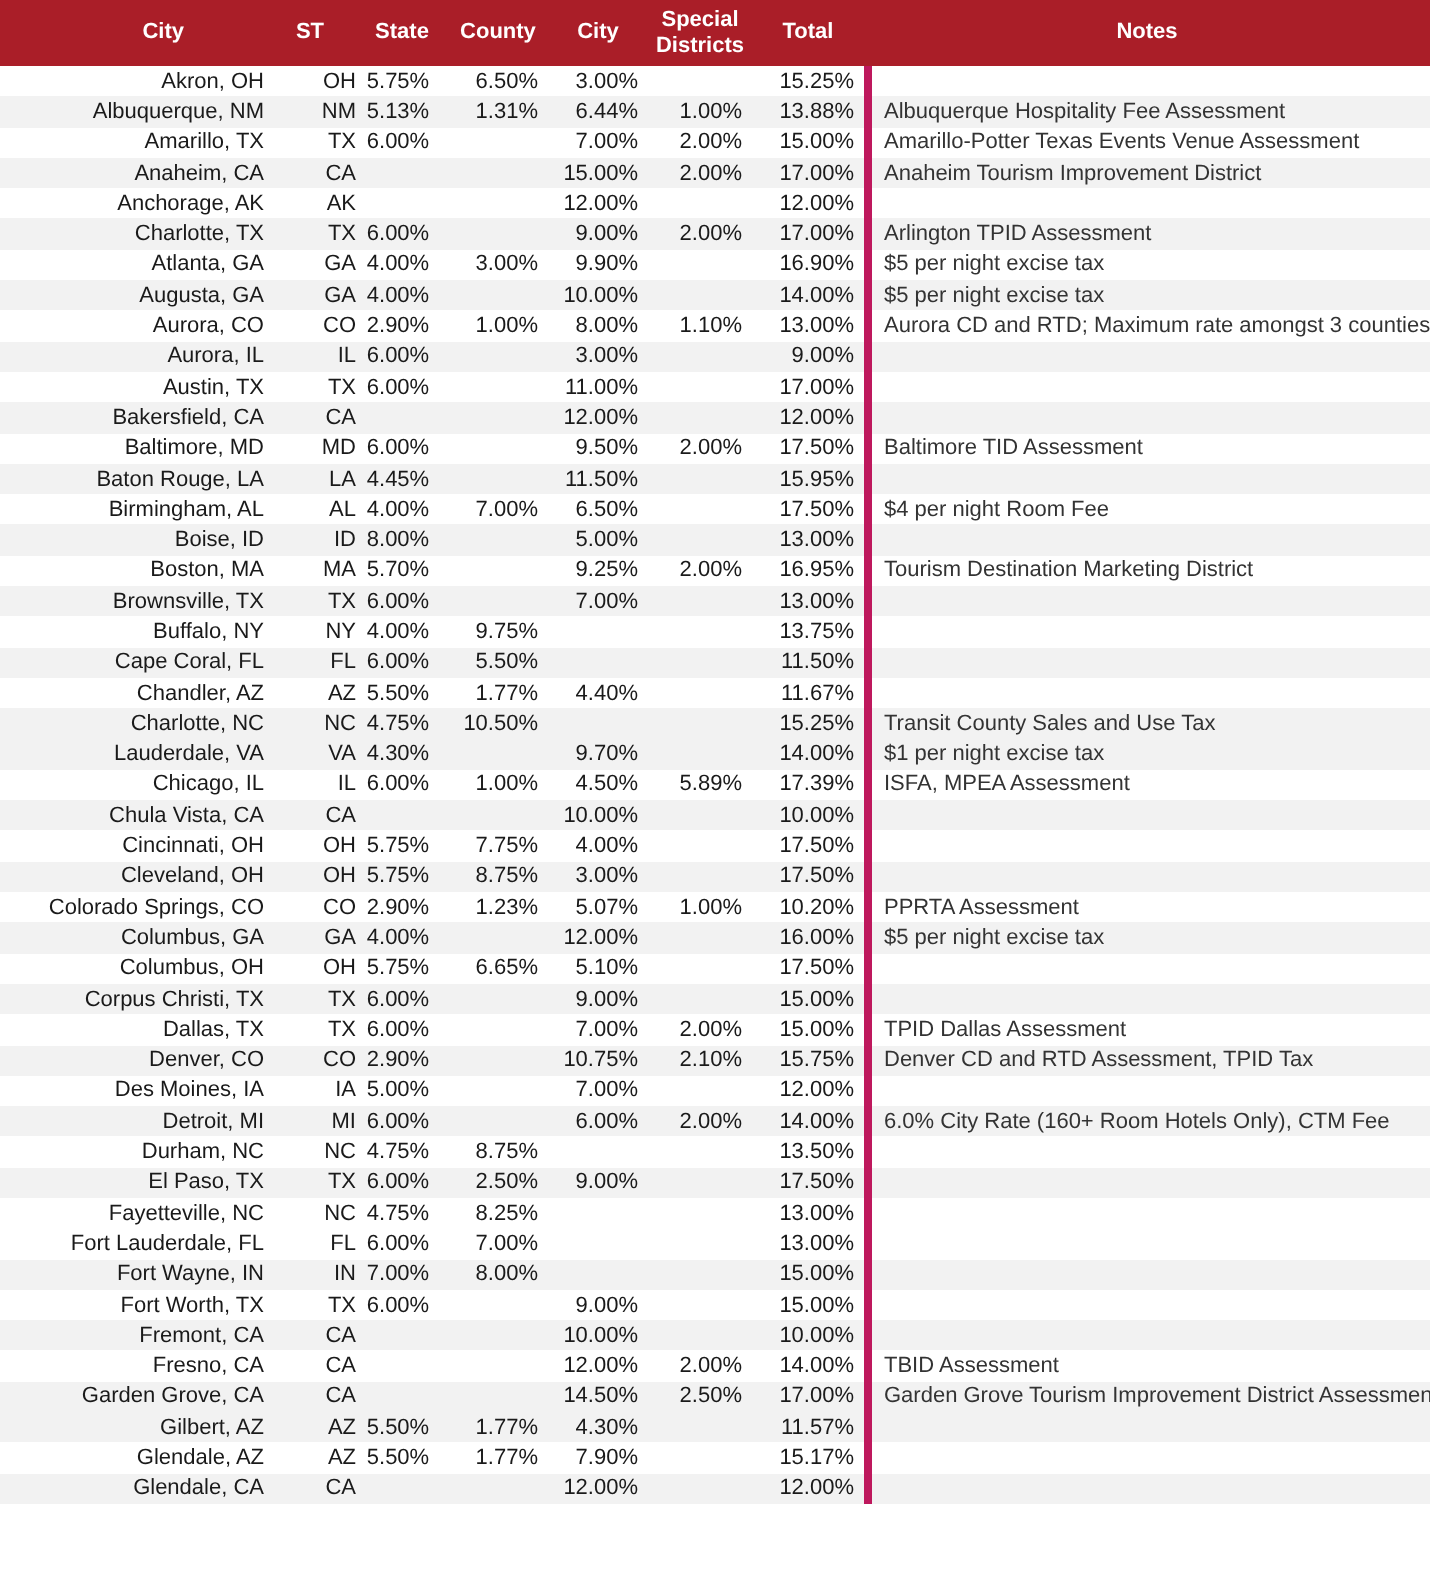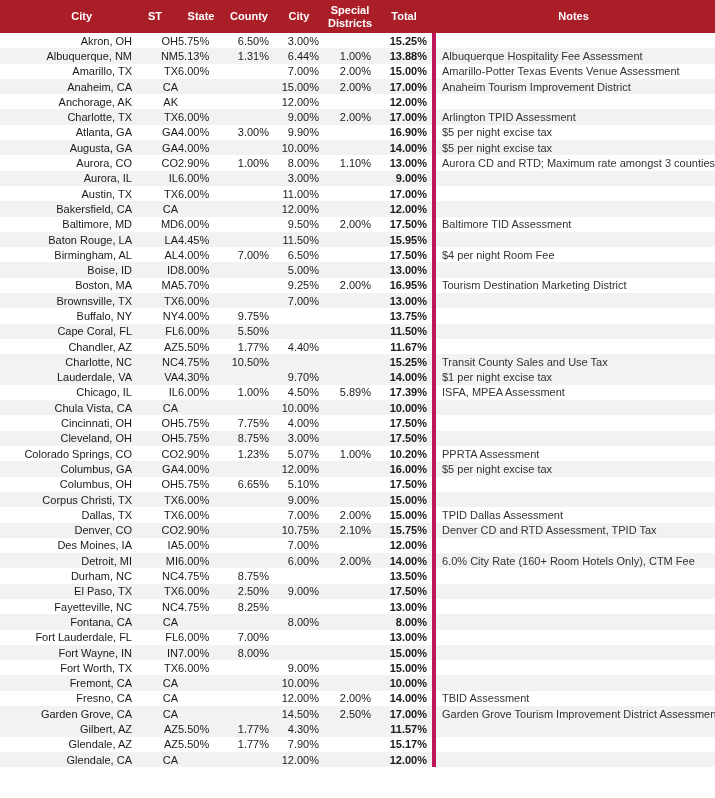--- a/index.html
+++ b/index.html
@@ -33,25 +33,25 @@
     height: 15.3px;
     padding: 0;
     vertical-align: middle;
     white-space: nowrap;
     overflow: hidden;
     background: #ffffff;
   }
   tbody tr.alt td { background: #F2F2F2; }
   td.col-city  { text-align: right;  padding-left: 16px; }
   td.col-st    { text-align: right; }
-  td.col-state { text-align: left; padding-right: 4px; }
+  td.col-state { text-align: center; padding-right: 4px; }
   td.col-county{ text-align: right; padding-right: 5px; }
   td.col-city-rate { text-align: right; padding-right: 5px; }
   td.col-special-districts { text-align: right; padding-right: 5px; }
-  td.col-total { text-align: right; padding-right: 5px; font-weight: bold; }
+  td.col-total { text-align: right; padding-right: 5px; }
   td.col-notes {
     text-align: left;
     padding-left: 6px;
     font-size: 11px;
     color: #333333;
     border-left: 4px solid #be185d;
   }
 </style>
 </head>
 <body>
@@ -453,30 +453,20 @@
       <tr>
         <td class="col-city">Fayetteville, NC</td>
         <td class="col-st">NC</td>
         <td class="col-state">4.75%</td>
         <td class="col-county">8.25%</td>
         <td class="col-city-rate"></td>
         <td class="col-special-districts"></td>
         <td class="col-total">13.00%</td>
         <td class="col-notes"></td>
       </tr>
-      <tr class="alt">
-        <td class="col-city">Fontana, CA</td>
-        <td class="col-st">CA</td>
-        <td class="col-state"></td>
-        <td class="col-county"></td>
-        <td class="col-city-rate">8.00%</td>
-        <td class="col-special-districts"></td>
-        <td class="col-total">8.00%</td>
-        <td class="col-notes"></td>
-      </tr>
       <tr>
         <td class="col-city">Fort Lauderdale, FL</td>
         <td class="col-st">FL</td>
         <td class="col-state">6.00%</td>
         <td class="col-county">7.00%</td>
         <td class="col-city-rate"></td>
         <td class="col-special-districts"></td>
         <td class="col-total">13.00%</td>
         <td class="col-notes"></td>
       </tr>

